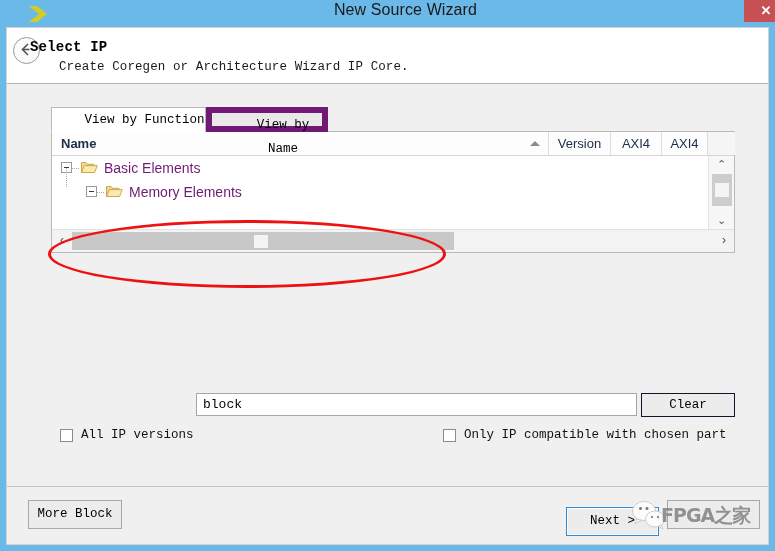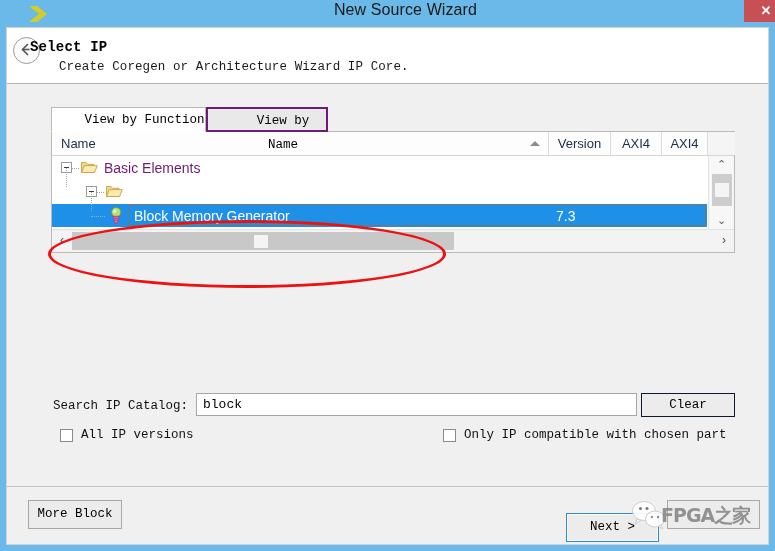--- a/index.html
+++ b/index.html
@@ -138,21 +138,21 @@
     width: 155px;
     background: #ffffff;
     border: 1px solid #b9b9b9;
     border-bottom: 1px solid #ffffff;
     z-index: 3;
   }
   .tab.inactive {
     left: 155px;
     width: 122px;
     background: #e9e9e9;
-    border: 2px solid #701a75;
+    border: 6px solid #701a75;
     z-index: 2;
   }
 
   
   .tree-panel {
     position: absolute;
     left: 44px; top: 103px;
     width: 684px; height: 122px;
     background: #ffffff;
     border: 1px solid #b9b9b9;
@@ -173,21 +173,21 @@
     height: 23px;
     line-height: 23px;
     font-size: 13px;
     color: #20304a;
     box-sizing: border-box;
     border-right: 1px solid #dcdcdc;
     cursor: pointer;
     overflow: hidden;
     white-space: nowrap;
   }
-  .colh.name { left: 0; width: 497px; padding-left: 9px; }
+  .colh.name { left: 0; width: 497px; padding-left: 9px; font-weight: bold; }
   .colh.ver  { left: 497px; width: 62px; text-align: center; }
   .colh.axi1 { left: 559px; width: 51px; text-align: center; }
   .colh.axi2 { left: 610px; width: 45px; text-align: center; border-right: none; }
   .sort-arrow {
     position: absolute;
     left: 478px; top: 9px;
     width: 0; height: 0;
     border-left: 5px solid transparent;
     border-right: 5px solid transparent;
     border-bottom: 5px solid #8c8c8c;
@@ -433,21 +433,21 @@
     box-sizing: border-box;
     font-family: "Liberation Mono", monospace;
     font-size: 12.5px;
     color: #000000;
     text-align: center;
     line-height: 27px;
     cursor: pointer;
   }
   .btn-moreinfo { left: 21px; top: 13px; width: 94px; }
   .btn-back     { left: 452px; top: 13px; width: 91px; }
-  .btn-next     { left: 559px; top: 26px; width: 93px; }
+  .btn-next     { left: 559px; top: 20px; width: 93px; }
   .btn-cancel   { left: 660px; top: 13px; width: 93px; }
   .btn-next {
     border: 1px solid #2a8bd6;
     box-shadow: inset 0 0 0 1px #ffffff;
   }
 
   
   .red-ellipse {
     position: absolute;
     left: 48px; top: 220px;
@@ -543,40 +543,24 @@
         <div class="trow" style="top:24px;">
           <span class="dotline-v" style="left:14px; top:-12px; height:19px;"></span>
           <span class="expander" style="left:34px;"></span>
           <span class="dotline-h" style="left:45px; top:12px; width:7px;"></span>
           <span class="folder" style="left:54px;">
             <svg width="17" height="14" viewBox="0 0 17 14">
               <path d="M0.5 2.5 L5 2.5 L6.5 4.3 L13 4.3 L13 12.5 L0.5 12.5 Z" fill="#f5d98a" stroke="#c9a23e" stroke-width="0.9"></path>
               <path d="M3.2 5.6 L16.3 5.6 L13.6 12.5 L0.6 12.5 Z" fill="#fbe9b2" stroke="#c9a23e" stroke-width="0.9"></path>
             </svg>
           </span>
+          <span class="label" style="left:77px;">Memory Elements</span>
           <span class="ver-cell"></span>
         </div>
 
-        <div class="trow selected" style="top:48px;">
-          <span class="row-hl"></span>
-          <span class="dotline-v" style="left:39px; top:-12px; height:19px;"></span>
-          <span class="dotline-h" style="left:39px; top:12px; width:14px;"></span>
-          <span class="ipicon" style="left:57px;">
-            <svg width="15" height="17" viewBox="0 0 15 17">
-              <ellipse cx="7.2" cy="5.2" rx="4.6" ry="4.8" fill="#b9e06a" stroke="#6f9a2e" stroke-width="0.8"></ellipse>
-              <ellipse cx="5.8" cy="4.2" rx="1.7" ry="2" fill="#e9f7c4" opacity="0.85"></ellipse>
-              <path d="M4.1 9.3 L10.3 9.3 L8.4 16.2 L6.0 16.2 Z" fill="#e06bb6" stroke="#a13d80" stroke-width="0.8"></path>
-              <path d="M5.3 11.4 L9.2 11.4" stroke="#a13d80" stroke-width="0.7"></path>
-              <path d="M6.0 13.4 L8.6 13.4" stroke="#a13d80" stroke-width="0.7"></path>
-            </svg>
-          </span>
-          <span class="sel-focus" style="left:76px; width:578px;"></span>
-          <span class="label" style="left:82px;">Block Memory Generator</span>
-          <span class="ver-cell">7.3</span>
-        </div>
 
         <div class="trow" style="top:72px;">
 
           <span class="ver-cell"></span>
         </div>
 
       </div>
 
       <div class="vscroll">
         <div class="vs-up">⌃</div>
@@ -589,21 +573,20 @@
         <div class="hs-thumb"></div>
         <div class="hs-right">›</div>
       </div>
     </div>
 
     <div class="tabs">
       <div class="tab active">View by Function</div>
       <div class="tab inactive">View by Name</div>
     </div>
 
-    <div class="search-label">Search IP Catalog:</div>
     <input class="search-input" type="text" value="block" style="">
     <div class="clear-btn">Clear</div>
 
     <div class="cbrow" id="cb-all">
       <span class="cbox"></span>
       <span class="cblabel">All IP versions</span>
     </div>
     <div class="cbrow" id="cb-only">
       <span class="cbox"></span>
       <span class="cblabel">Only IP compatible with chosen part</span>

